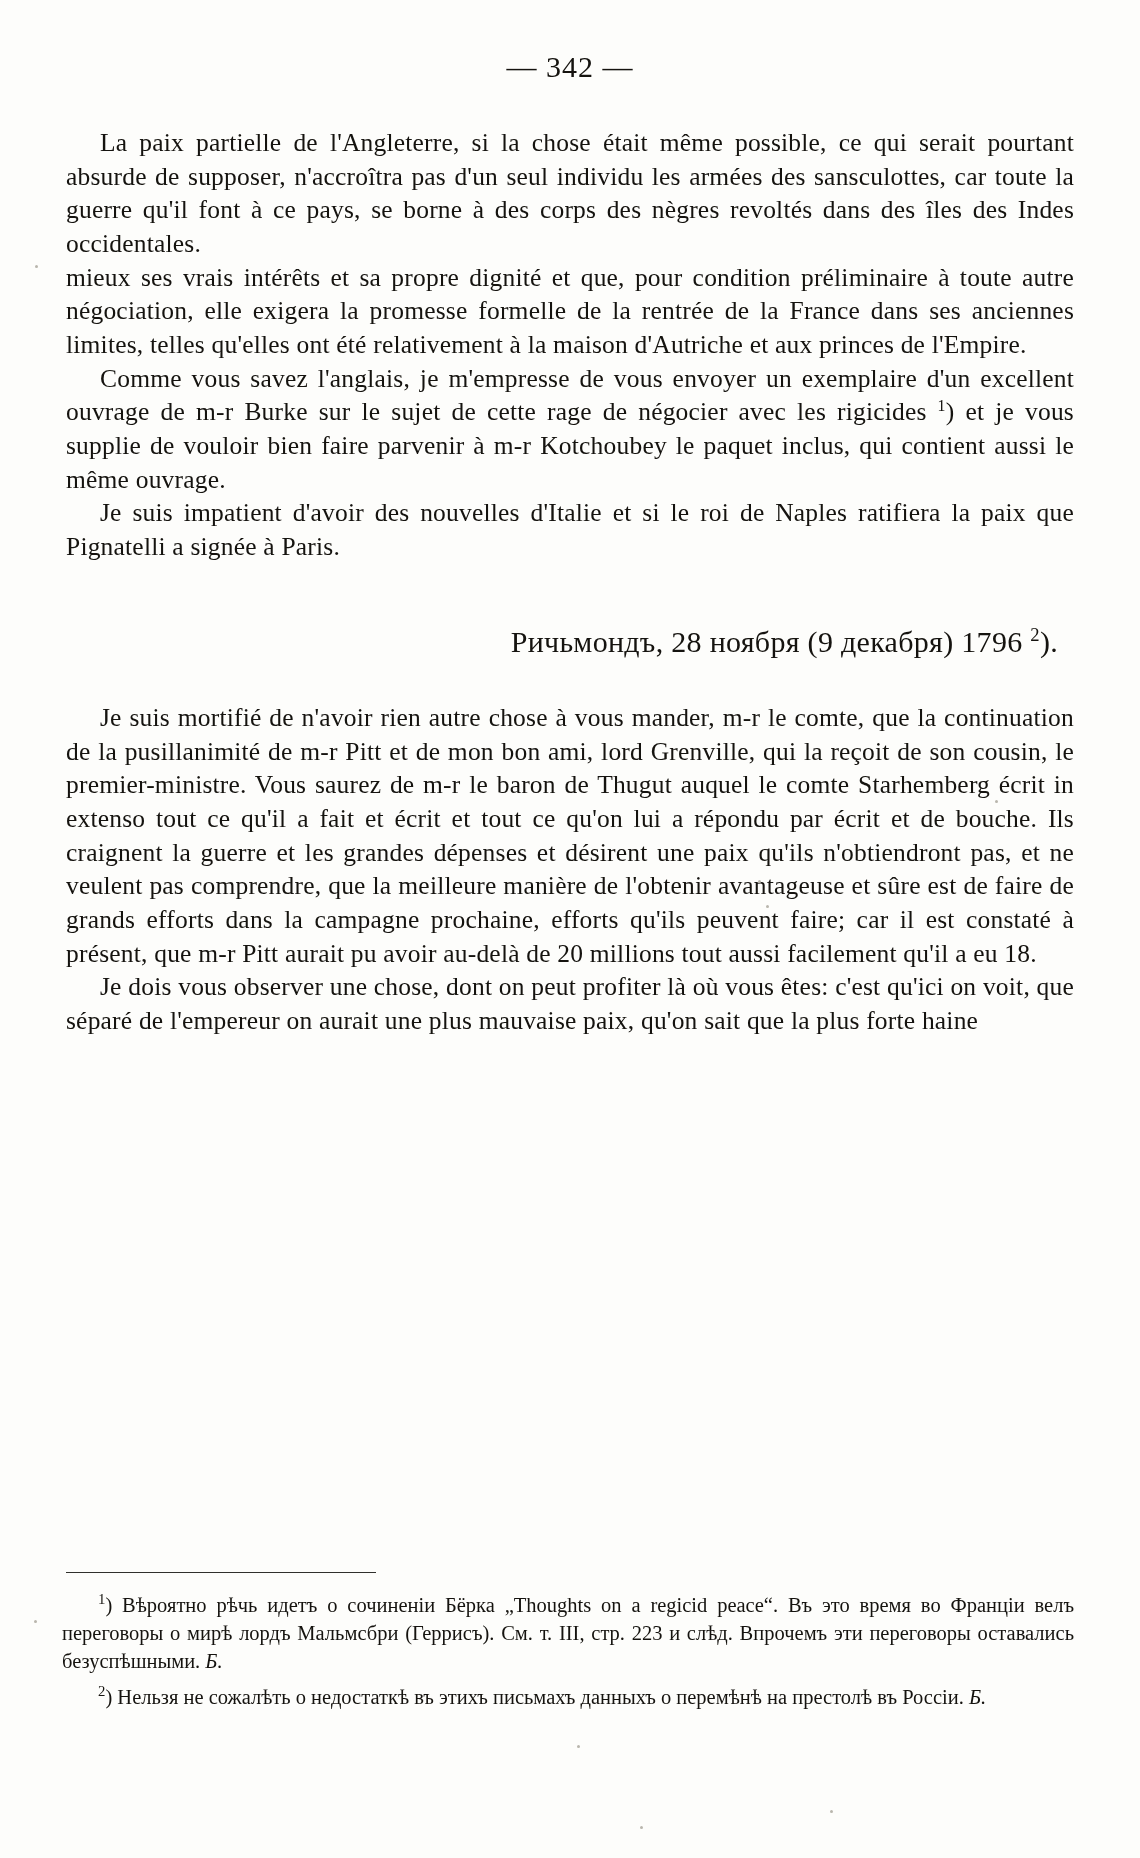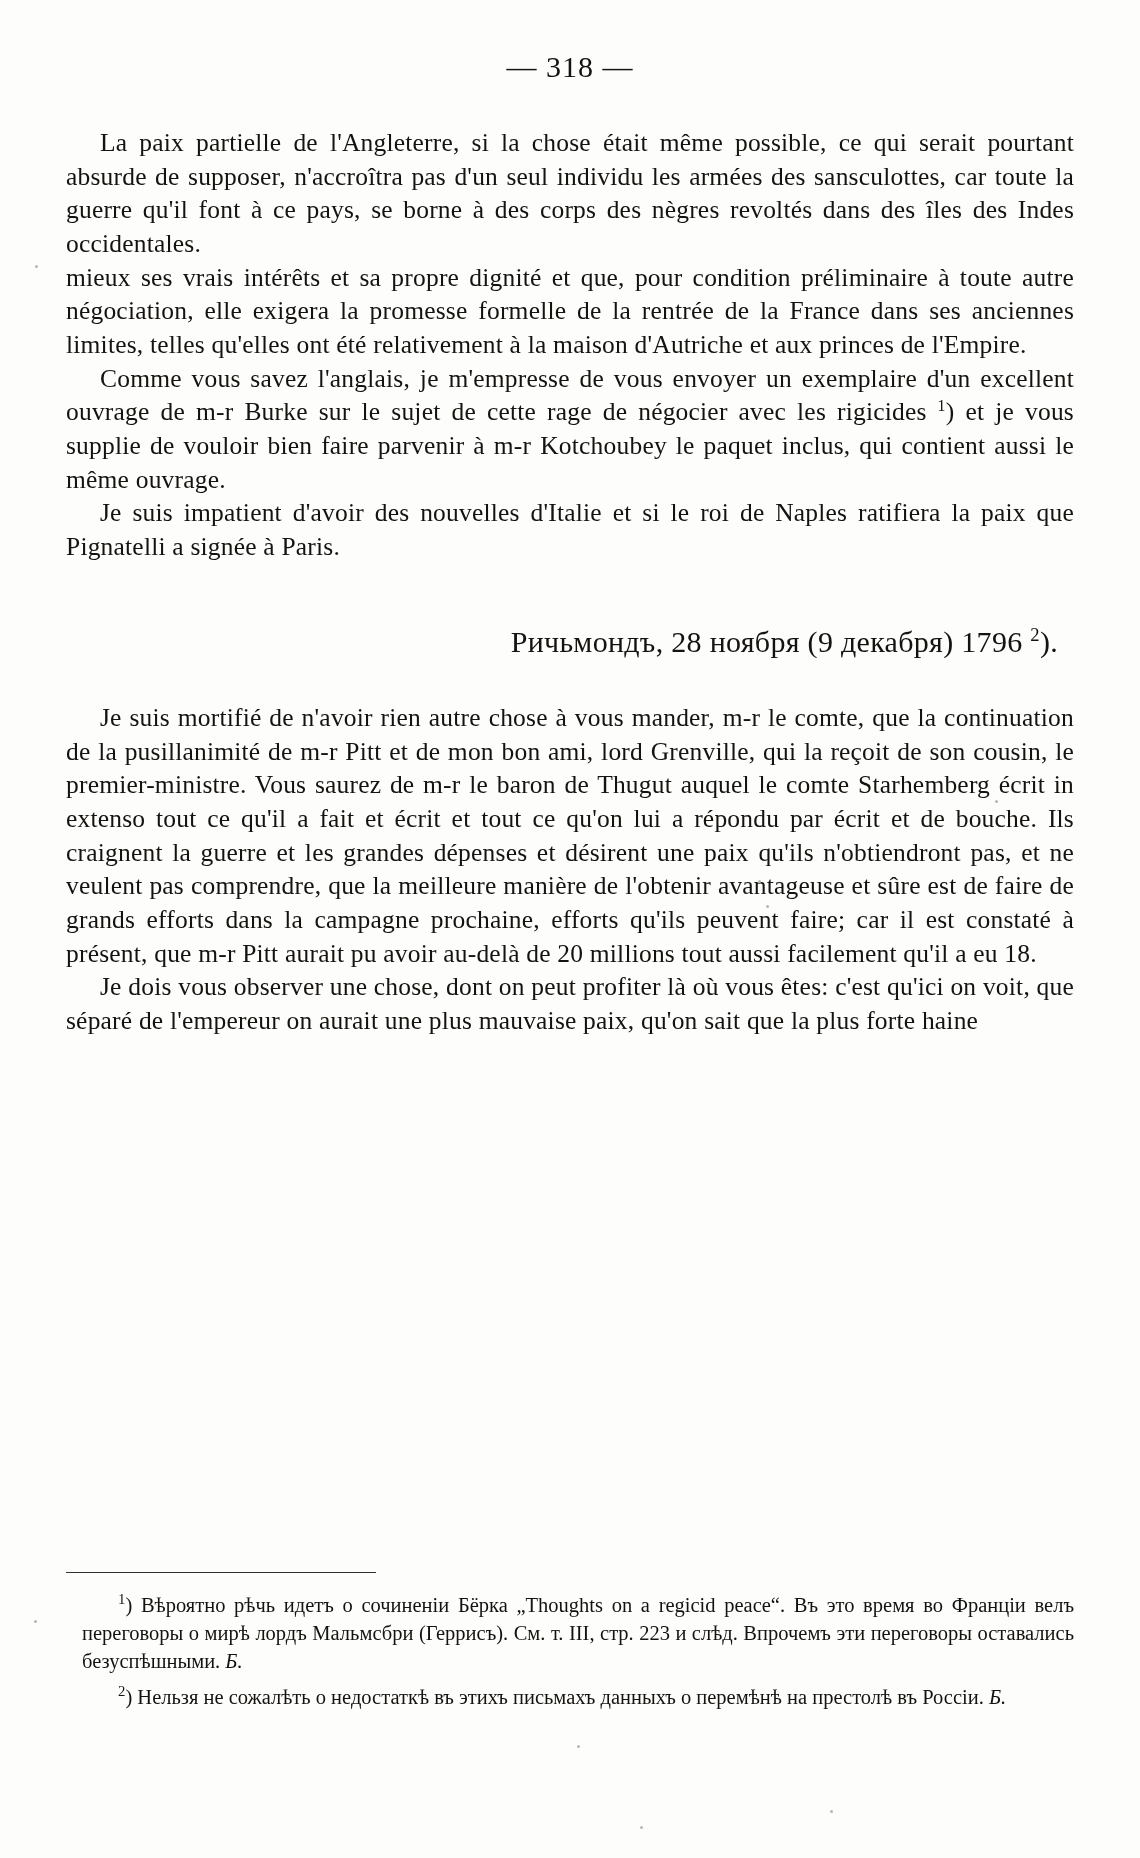--- a/index.html
+++ b/index.html
@@ -57,21 +57,21 @@
     position: absolute;
     left: 66px;
     width: 310px;
     border: 0;
     border-top: 1px solid #30302c;
     margin: 0;
     top: 1572px;
   }
   .footnotes {
     position: absolute;
-    left: 82px;
+    left: 62px;
     right: 66px;
     top: 1592px;
     font-size: 20.5px;
     line-height: 1.36;
     text-align: justify;
   }
   .footnote {
     margin: 0 0 8px 0;
     text-indent: 36px;
   }
@@ -89,21 +89,21 @@
     height: 3px;
     background: #b9b6ad;
     border-radius: 50%;
   }
 </style>
 </head>
 <body>
 
 <div class="page">
 
-  <div class="page-number">— 318 —</div>
+  <div class="page-number">— 342 —</div>
 
   <div class="body-block">
     <p class="para">La paix partielle de l'Angleterre, si la chose était même possible, ce qui serait pourtant absurde de supposer, n'accroîtra pas d'un seul individu les armées des sansculottes, car toute la guerre qu'il font à ce pays, se borne à des corps des nègres revoltés dans des îles des Indes occidentales.</p>
     <p class="para first">mieux ses vrais intérêts et sa propre dignité et que, pour condition préliminaire à toute autre négociation, elle exigera la promesse formelle de la rentrée de la France dans ses anciennes limites, telles qu'elles ont été relativement à la maison d'Autriche et aux princes de l'Empire.</p>
     <p class="para"><span>Comme vous savez l'anglais, je m'empresse de vous envoyer un exemplaire d'un excellent ouvrage de m-r Burke sur le sujet de cette rage de négocier avec les rigicides </span><span class="sup">1</span><span>) et je vous supplie de vouloir bien faire parvenir à m-r Kotchoubey le paquet inclus, qui contient aussi le même ouvrage.</span></p>
     <p class="para">Je suis impatient d'avoir des nouvelles d'Italie et si le roi de Naples ratifiera la paix que Pignatelli a signée à Paris.</p>
 
     <p class="datum"><span>Ричьмондъ, 28 ноября (9 декабря) 1796 </span><span class="sup">2</span><span>).</span></p>
 
     <p class="para">Je suis mortifié de n'avoir rien autre chose à vous mander, m-r le comte, que la continuation de la pusillanimité de m-r Pitt et de mon bon ami, lord Grenville, qui la reçoit de son cousin, le premier-ministre. Vous saurez de m-r le baron de Thugut auquel le comte Starhemberg écrit in extenso tout ce qu'il a fait et écrit et tout ce qu'on lui a répondu par écrit et de bouche. Ils craignent la guerre et les grandes dépenses et désirent une paix qu'ils n'obtiendront pas, et ne veulent pas comprendre, que la meilleure manière de l'obtenir avantageuse et sûre est de faire de grands efforts dans la campagne prochaine, efforts qu'ils peuvent faire; car il est constaté à présent, que m-r Pitt aurait pu avoir au-delà de 20 millions tout aussi facilement qu'il a eu 18.</p>

